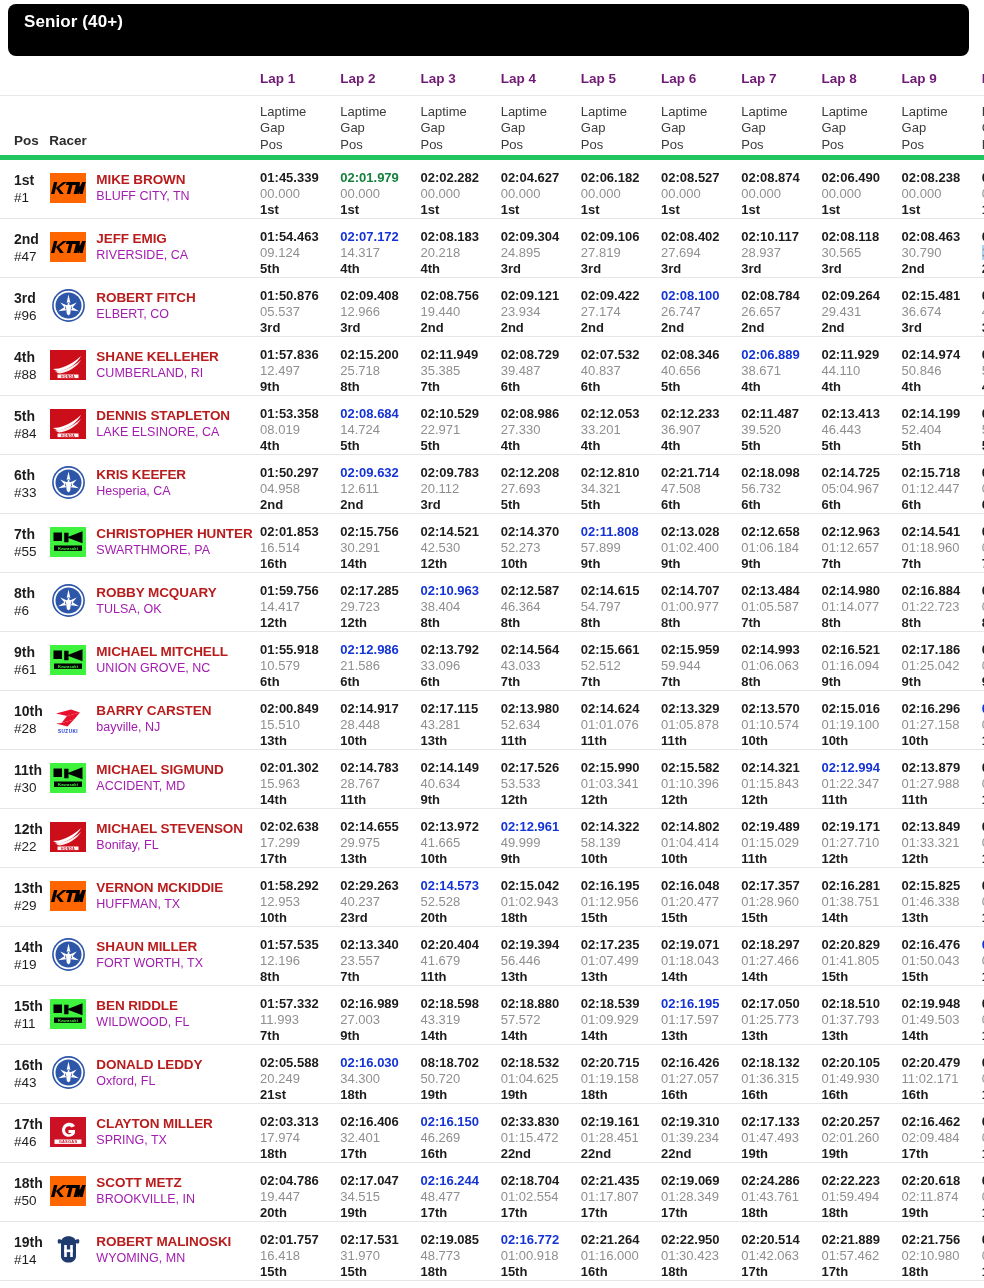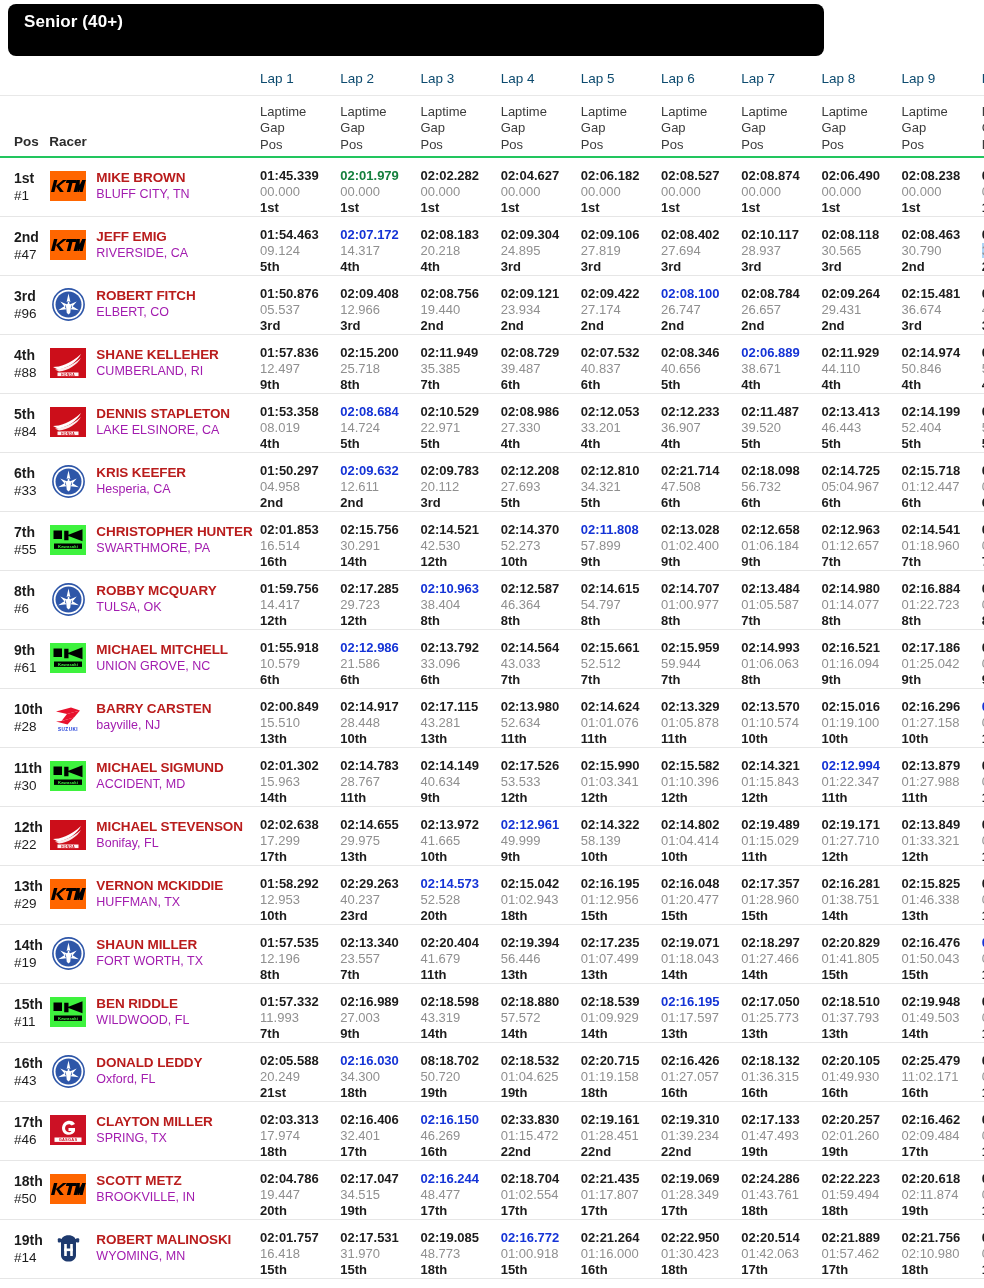--- a/index.html
+++ b/index.html
@@ -8,43 +8,43 @@
     width: 984px; height: 1288px;
     background: #ffffff;
     font-family: "Liberation Sans", "DejaVu Sans", sans-serif;
     overflow: hidden;
   }
   #root { position: relative; width: 984px; height: 1288px; overflow: hidden; }
 
   
   .banner {
     position: absolute; left: 8px; top: 4px;
-    width: 816px; height: 52px;
+    width: 961px; height: 52px;
     background: #000000;
     border-radius: 8px;
     padding: 8px 0 0 16px;
   }
   .banner-title {
     color: #ffffff; font-size: 17px; font-weight: bold;
     letter-spacing: 0.1px; line-height: 20px;
   }
   .banner-sub {
     color: #ffffff; font-size: 11.5px; font-weight: bold;
     line-height: 16px; margin-top: 2px;
   }
 
   
   .tbl { position: absolute; left: 0; top: 62px; width: 1062px; border-collapse: collapse; }
   .tbl td, .tbl th { padding: 0; vertical-align: top; text-align: left; }
 
   
   .hrow-lap td { height: 33px; padding-top: 9px; border-bottom: 1px solid #e8e8e8; }
-  .hrow-key td { height: 62px; padding-top: 8px; border-bottom: 2px solid #22c55e; }
+  .hrow-key td { height: 62px; padding-top: 8px; border-bottom: 5px solid #22c55e; }
 
-  .lap-hdr { font-size: 13.5px; font-weight: normal; color: #0c4a6e; }
+  .lap-hdr { font-size: 13.5px; font-weight: bold; color: #701a75; }
   .key-line { font-size: 13px; color: #3b3b3b; line-height: 16.5px; font-weight: normal; }
   .pos-hdr, .racer-hdr {
     font-size: 13.5px; font-weight: bold; color: #2b2b2b;
     vertical-align: bottom !important; padding-bottom: 7px !important;
   }
 
   
   .c-pos   { width: 48px;  padding-left: 14px !important; }
   .c-racer { width: 205px; }
   .c-lap   { width: 78px; }
@@ -1364,21 +1364,21 @@
             <div class="lt">02:18.132</div>
             <div class="gp">01:36.315</div>
             <div class="ps">16th</div>
           </td>
           <td class="c-lap lap-cell">
             <div class="lt">02:20.105</div>
             <div class="gp">01:49.930</div>
             <div class="ps">16th</div>
           </td>
           <td class="c-lap lap-cell">
-            <div class="lt">02:25.479</div>
+            <div class="lt">02:20.479</div>
             <div class="gp">11:02.171</div>
             <div class="ps">16th</div>
           </td>
           <td class="c-lap lap-cell">
             <div class="lt">02:19.0</div>
             <div class="gp">0</div>
             <div class="ps">1</div>
           </td>
         </tr>
         <tr class="rrow">

